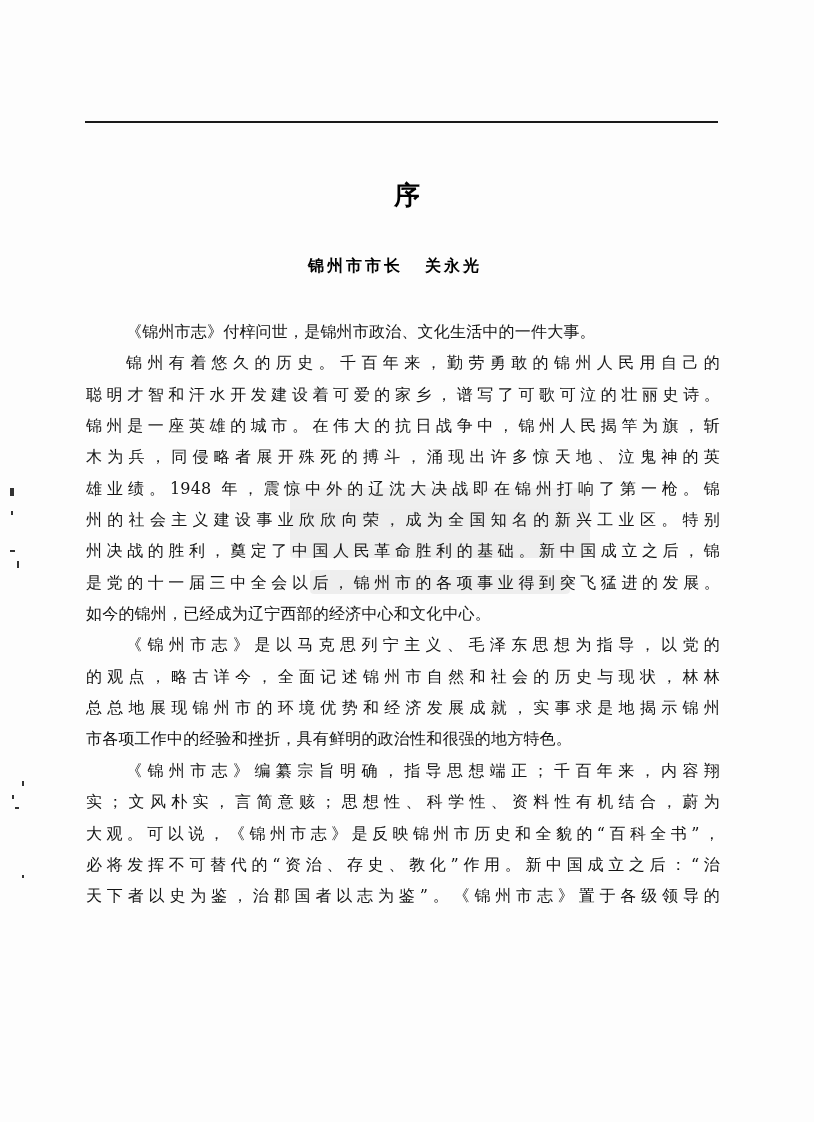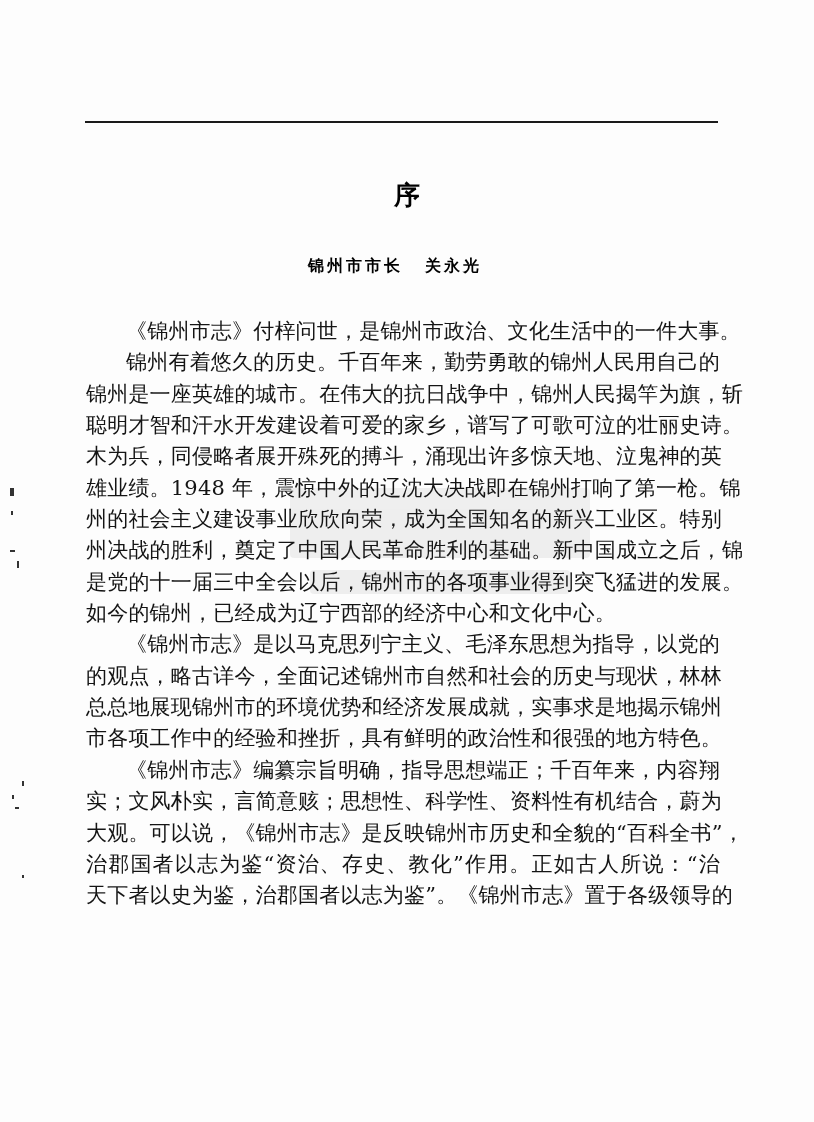--- a/index.html
+++ b/index.html
@@ -6,21 +6,21 @@
     body { width: 814px; height: 1122px; position: relative; overflow: hidden;
            font-family: "DejaVu Serif", "Liberation Serif", serif; color: #111; }
     .page { position: absolute; inset: 0; background: #fdfdfd; }
     .top-rule { position: absolute; left: 85px; top: 121px; width: 633px; height: 2px; background: #1a1a1a; }
     .title { position: absolute; left: 0; right: 0; top: 178px; text-align: center;
              font-family: "DejaVu Sans", sans-serif; font-weight: bold; font-size: 26px; color: #000; }
     .byline { position: absolute; left: 0; width: 790px; top: 256px; text-align: center;
               font-family: "DejaVu Sans", sans-serif; font-weight: bold; font-size: 16px; letter-spacing: 3px; color: #000; }
     .byline .gap { display: inline-block; width: 22px; }
     .body { position: absolute; left: 86px; top: 316px; width: 634px; }
-    .line { height: 31.35px; line-height: 31.35px; font-size: 21px; white-space: nowrap;
+    .line { height: 31.35px; line-height: 31.35px; font-size: 16px; white-space: nowrap;
             text-align: justify; text-align-last: justify; color: #141414; letter-spacing: 0.2px; }
     .line.indent { padding-left: 40px; }
     .line.last { text-align-last: left; }
     .watermark { position: absolute; left: 290px; top: 488px; width: 300px; height: 140px;
                  pointer-events: none; opacity: 0.12; }
     .watermark .band { background: #8a8a8a; border-radius: 4px; }
     .watermark .band.big { height: 70px; margin-bottom: 12px; }
     .watermark .band.small { height: 24px; width: 260px; margin-left: 20px; }
     .scan-mark { position: absolute; background: #333; }
   </style>
@@ -37,36 +37,36 @@
   </div>
 
   <div class="watermark">
     <div class="band big"></div>
     <div class="band small"></div>
   </div>
 
   <div class="body" id="body">
       <div class="line indent last">《锦州市志》付梓问世，是锦州市政治、文化生活中的一件大事。</div>
       <div class="line indent">锦州有着悠久的历史。千百年来，勤劳勇敢的锦州人民用自己的</div>
+      <div class="line">聪明才智和汗水开发建设着可爱的家乡，谱写了可歌可泣的壮丽史诗。</div>
       <div class="line">锦州是一座英雄的城市。在伟大的抗日战争中，锦州人民揭竿为旗，斩</div>
-      <div class="line">聪明才智和汗水开发建设着可爱的家乡，谱写了可歌可泣的壮丽史诗。</div>
       <div class="line">木为兵，同侵略者展开殊死的搏斗，涌现出许多惊天地、泣鬼神的英</div>
       <div class="line">雄业绩。1948 年，震惊中外的辽沈大决战即在锦州打响了第一枪。锦</div>
       <div class="line">州的社会主义建设事业欣欣向荣，成为全国知名的新兴工业区。特别</div>
       <div class="line">州决战的胜利，奠定了中国人民革命胜利的基础。新中国成立之后，锦</div>
       <div class="line">是党的十一届三中全会以后，锦州市的各项事业得到突飞猛进的发展。</div>
       <div class="line last">如今的锦州，已经成为辽宁西部的经济中心和文化中心。</div>
       <div class="line indent">《锦州市志》是以马克思列宁主义、毛泽东思想为指导，以党的</div>
       <div class="line">的观点，略古详今，全面记述锦州市自然和社会的历史与现状，林林</div>
       <div class="line">总总地展现锦州市的环境优势和经济发展成就，实事求是地揭示锦州</div>
       <div class="line last">市各项工作中的经验和挫折，具有鲜明的政治性和很强的地方特色。</div>
       <div class="line indent">《锦州市志》编纂宗旨明确，指导思想端正；千百年来，内容翔</div>
       <div class="line">实；文风朴实，言简意赅；思想性、科学性、资料性有机结合，蔚为</div>
       <div class="line">大观。可以说，《锦州市志》是反映锦州市历史和全貌的“百科全书”，</div>
-      <div class="line">治郡国者以志为鉴“资治、存史、教化”作用。正如古人所说：“治</div>
+      <div class="line">必将发挥不可替代的“资治、存史、教化”作用。新中国成立之后：“治</div>
       <div class="line">天下者以史为鉴，治郡国者以志为鉴”。《锦州市志》置于各级领导的</div>
     </div>
 
   <div class="scan-mark" style="left:10px;top:488px;width:4px;height:8px;"></div>
   <div class="scan-mark" style="left:11px;top:511px;width:2px;height:4px;"></div>
   <div class="scan-mark" style="left:10px;top:550px;width:5px;height:2px;"></div>
   <div class="scan-mark" style="left:17px;top:561px;width:2px;height:7px;"></div>
   <div class="scan-mark" style="left:22px;top:781px;width:2px;height:5px;"></div>
   <div class="scan-mark" style="left:12px;top:795px;width:2px;height:4px;"></div>
   <div class="scan-mark" style="left:15px;top:807px;width:4px;height:2px;"></div>

